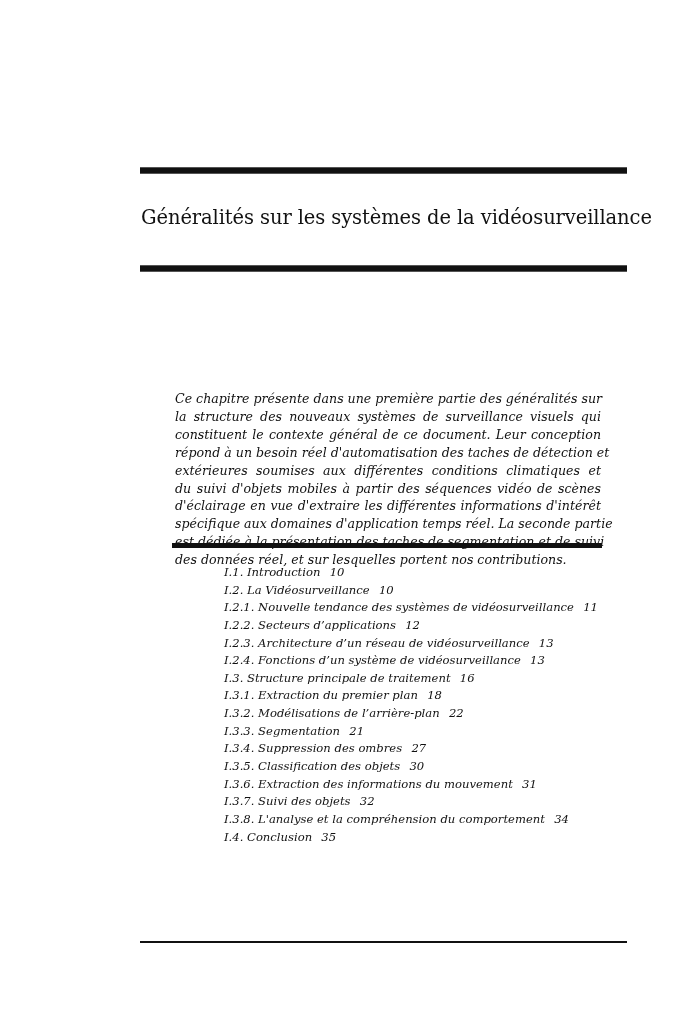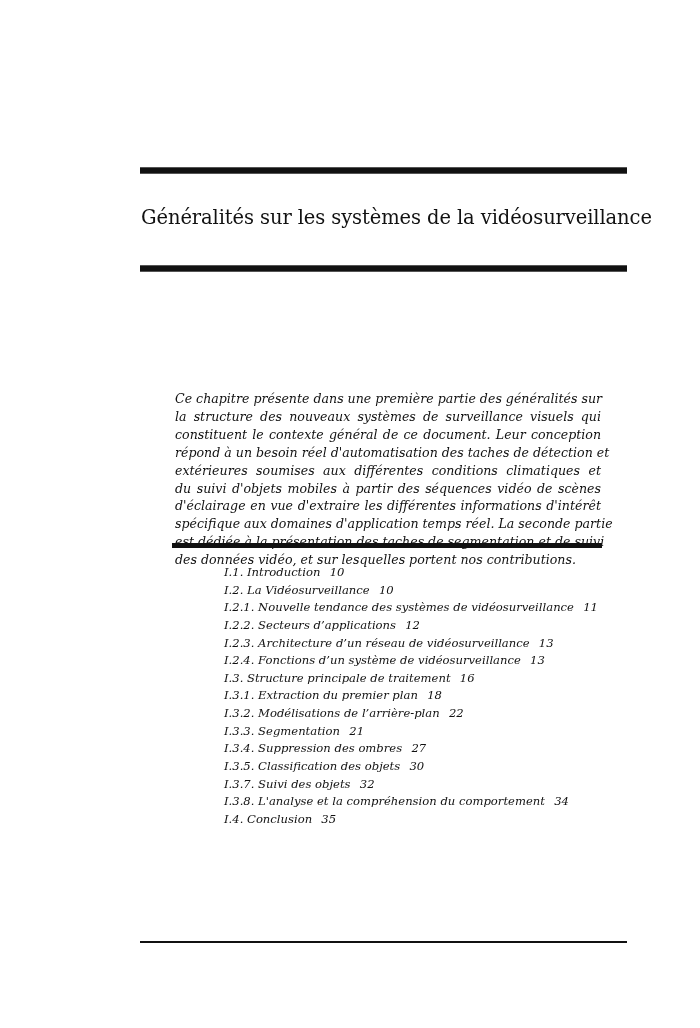--- a/index.html
+++ b/index.html
@@ -34,21 +34,21 @@
 <div class="abstract">
   <span class="line">Ce chapitre présente dans une première partie des généralités sur</span>
   <span class="line">la structure des nouveaux systèmes de surveillance visuels qui</span>
   <span class="line">constituent le contexte général de ce document. Leur conception</span>
   <span class="line">répond à un besoin réel d'automatisation des taches de détection et</span>
   <span class="line">extérieures soumises aux différentes conditions climatiques et</span>
   <span class="line">du suivi d'objets mobiles à partir des séquences vidéo de scènes</span>
   <span class="line">d'éclairage en vue d'extraire les différentes informations d'intérêt</span>
   <span class="line">spécifique aux domaines d'application temps réel. La seconde partie</span>
   <span class="line">est dédiée à la présentation des taches de segmentation et de suivi</span>
-  <span class="line last">des données vidéo, et sur lesquelles portent nos contributions.</span>
+  <span class="line last">des données réel, et sur lesquelles portent nos contributions.</span>
 </div>
 
 <div class="rule-thick"></div>
 
 <div class="toc">
   <div class="toc-row">
       <span>I.1. Introduction</span>
       <span class="toc-page">10</span>
     </div>
   <div class="toc-row">
@@ -89,20 +89,24 @@
     </div>
   <div class="toc-row">
       <span>I.3.4. Suppression des ombres</span>
       <span class="toc-page">27</span>
     </div>
   <div class="toc-row">
       <span>I.3.5. Classification des objets</span>
       <span class="toc-page">30</span>
     </div>
   <div class="toc-row">
+      <span>I.3.6. Extraction des informations du mouvement</span>
+      <span class="toc-page">31</span>
+    </div>
+  <div class="toc-row">
       <span>I.3.7. Suivi des objets</span>
       <span class="toc-page">32</span>
     </div>
   <div class="toc-row">
       <span>I.3.8. L'analyse et la compréhension du comportement</span>
       <span class="toc-page">34</span>
     </div>
   <div class="toc-row">
       <span>I.4. Conclusion</span>
       <span class="toc-page">35</span>

